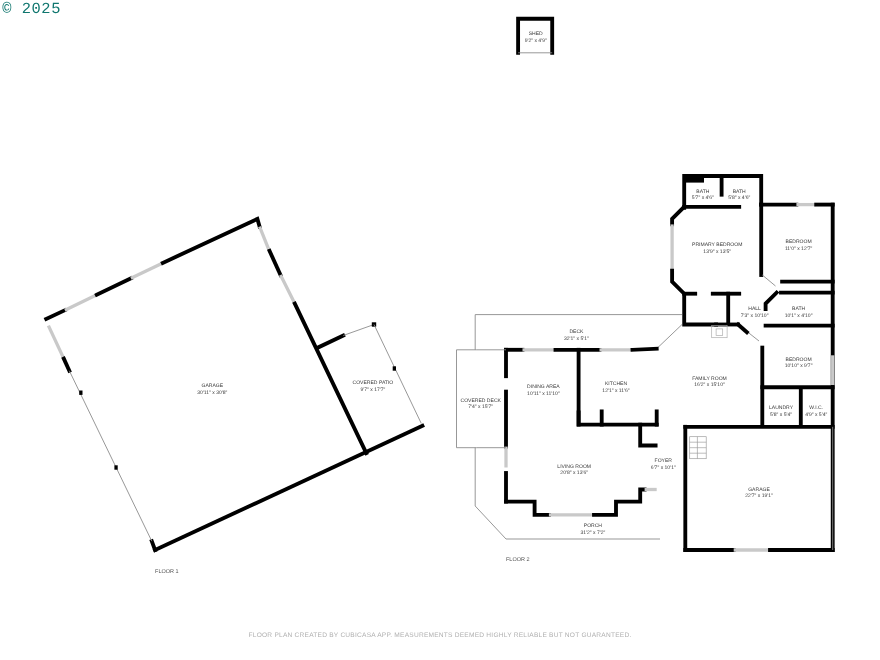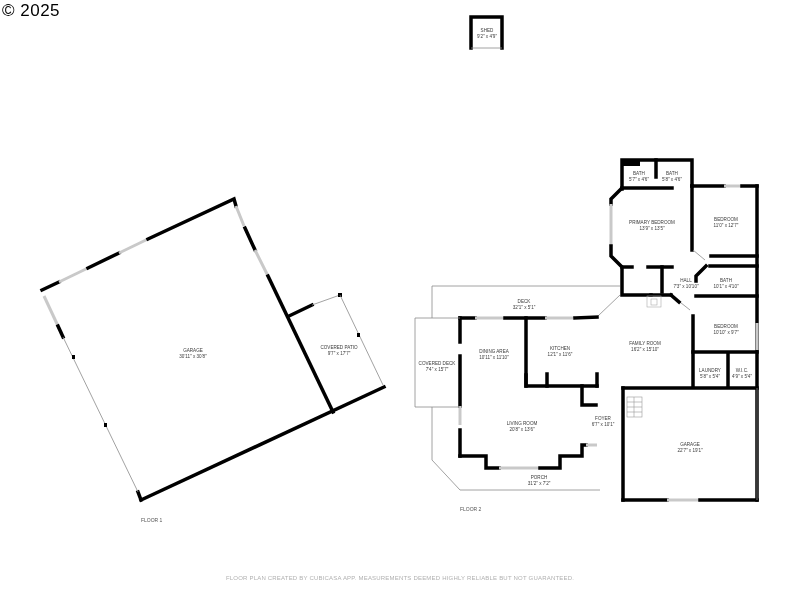--- a/index.html
+++ b/index.html
@@ -1,17 +1,17 @@
 <!DOCTYPE html>
 <html><head>
 <meta charset="utf-8">
 <style>
   html, body { margin: 0; padding: 0; background: #ffffff; }
   body { width: 800px; height: 600px; position: relative; overflow: hidden; font-family: "Liberation Sans", sans-serif; }
-  .copyright { position: absolute; left: 2px; top: 1px; font-family: Liberation Sans, sans-serif; font-size: 17px; color: #000000; letter-spacing: 0.5px; }
+  .copyright { position: absolute; left: 2px; top: 1px; font-family: Liberation Mono, monospace; font-size: 14px; color: #0f766e; letter-spacing: 0.5px; }
   svg.plan { position: absolute; left: 0; top: 0; }
   .wall { stroke: #000; stroke-width: 3.5; fill: none; stroke-linecap: square; }
   .thin { stroke: #8a8a8a; stroke-width: 0.8; fill: none; }
   .win { stroke: #c9c9c9; stroke-width: 3; fill: none; }
   .rl { position: absolute; text-align: center; font-size: 4.6px; line-height: 6px; color: #3a3a3a; white-space: nowrap; transform: translate(-50%, -50%); }
   .floor-label { position: absolute; font-size: 5px; color: #555; }
   .footer { position: absolute; left: 0; width: 800px; top: 575px; text-align: center; font-size: 6px; color: #b0b0b0; letter-spacing: 0.2px; }
 </style>
 </head>
 <body>

